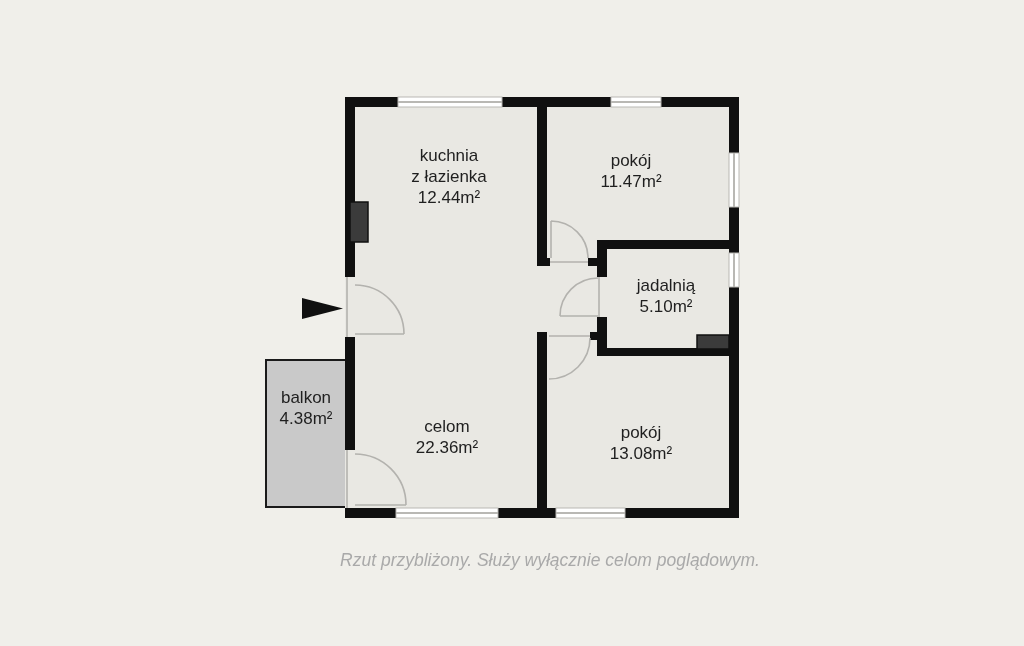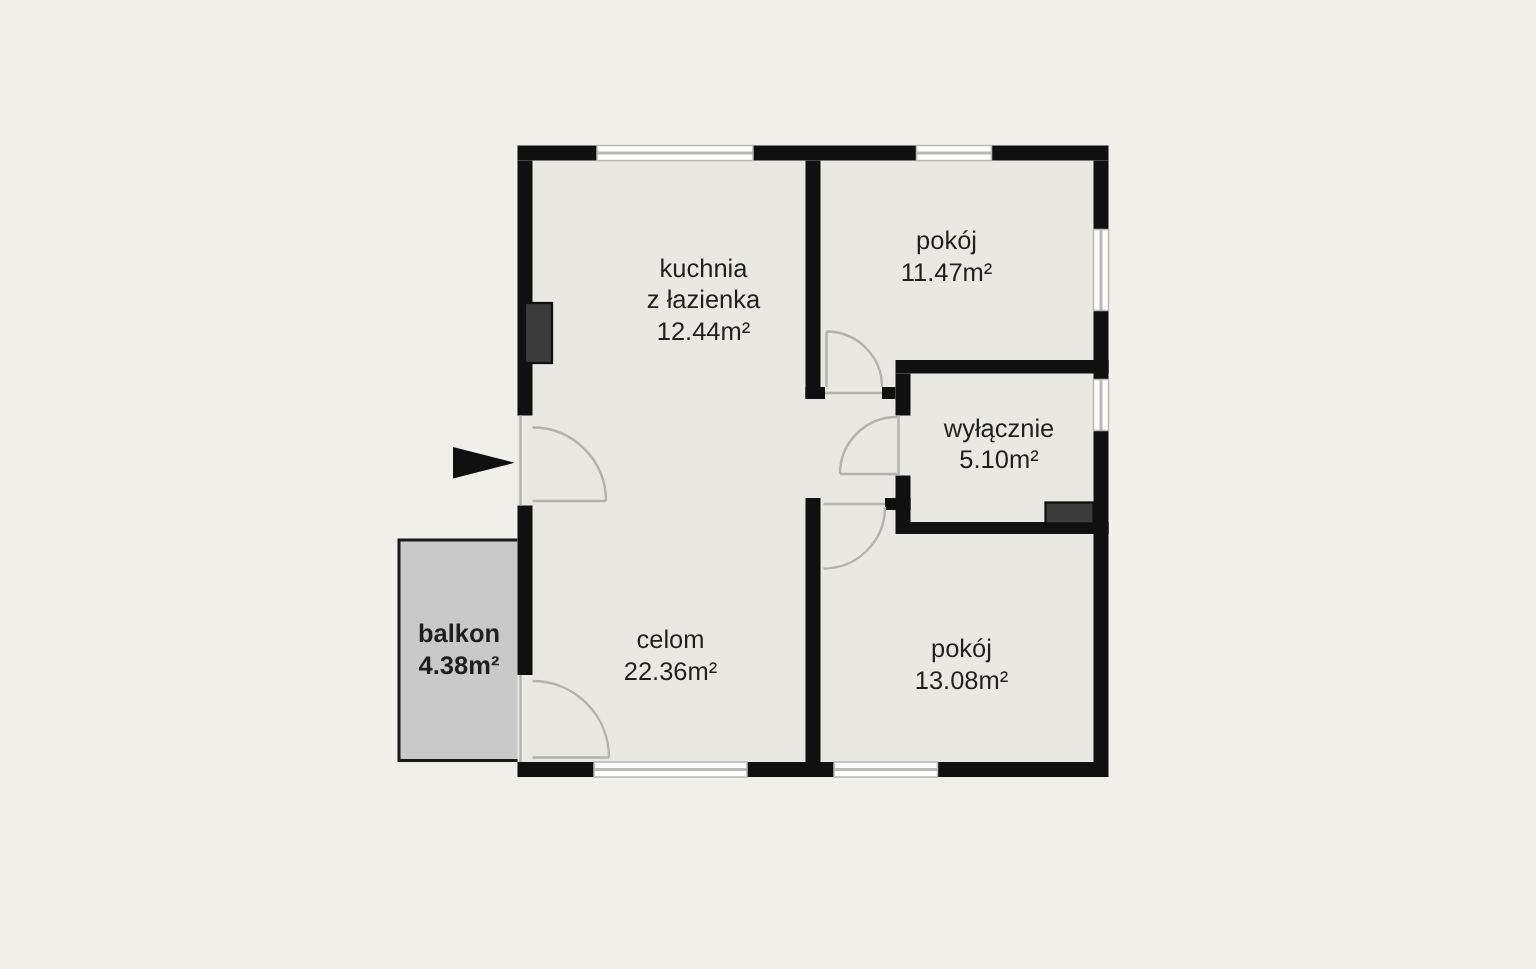--- a/index.html
+++ b/index.html
@@ -92,44 +92,45 @@
     </g>
 
     <g stroke="#101010" stroke-width="1.5" fill="#3b3b3b">
       <rect x="350" y="202" width="18" height="40"></rect>
       <rect x="697" y="335" width="32" height="14"></rect>
     </g>
 
     <polygon points="302,298 343,308.5 302,319" fill="#101010"></polygon>
   </svg>
 
-  <div class="room-label" style="left:469px;top:176px;margin-top:24px;">
+  <div class="room-label" style="left:449px;top:176px;">
     <span>kuchnia</span>
     <span>z łazienka</span>
     <span>12.44m²</span>
   </div>
 
   <div class="room-label" style="left:631px;top:171px;">
     <span>pokój</span>
     <span>11.47m²</span>
   </div>
 
   <div class="room-label" style="left:666px;top:296px;">
-    <span>wyłącznie</span>
+    <span>jadalnią</span>
     <span>5.10m²</span>
   </div>
 
   <div class="room-label" style="left:447px;top:437px;">
     <span>celom</span>
     <span>22.36m²</span>
   </div>
 
   <div class="room-label" style="left:641px;top:443px;">
     <span>pokój</span>
     <span>13.08m²</span>
   </div>
 
-  <div class="room-label" style="left:306px;top:433px;font-weight:bold;">
+  <div class="room-label" style="left:306px;top:408px;">
     <span>balkon</span>
     <span>4.38m²</span>
   </div>
 
+  <div id="caption">Rzut przybliżony. Służy wyłącznie celom poglądowym.</div>
 </div>
 
 </body></html>

